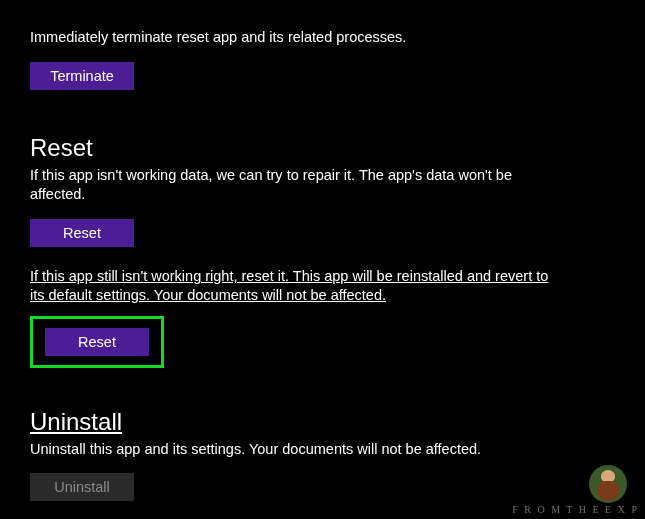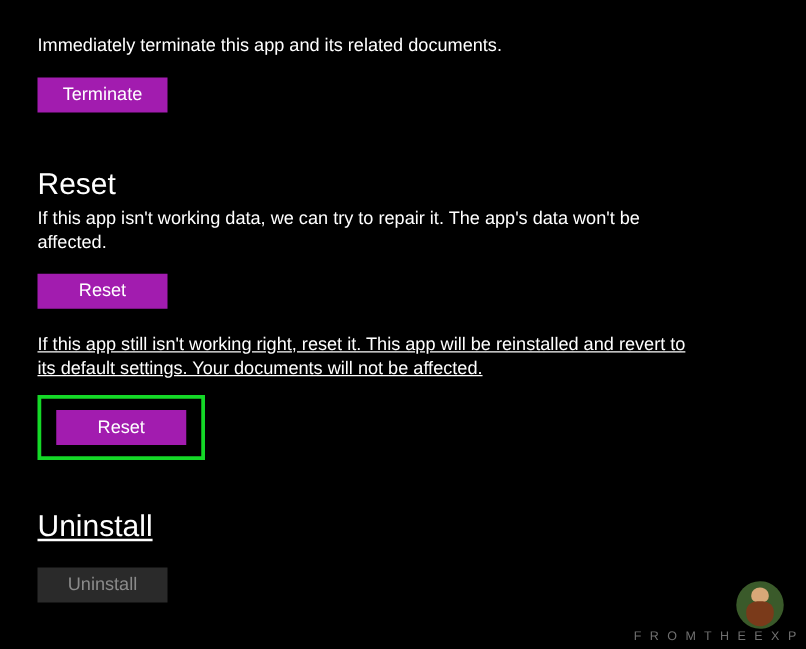--- a/index.html
+++ b/index.html
@@ -26,21 +26,21 @@
       max-width: 520px;
     }
     .section-heading {
       font-size: 24px;
       font-weight: 400;
       margin-top: 44px;
       margin-bottom: 4px;
     }
     .btn {
       display: inline-block;
-      background: #a21caf;
+      background: #4c1d95;
       color: #ffffff;
       border: none;
       font-size: 14.5px;
       font-family: inherit;
       padding: 6px 0;
       width: 104px;
       text-align: center;
       margin-top: 14px;
       cursor: pointer;
     }
@@ -67,21 +67,21 @@
       text-decoration: underline;
       text-underline-offset: 2px;
     }
     .watermark {
       position: absolute;
       right: 6px;
       bottom: 4px;
       font-size: 10px;
       letter-spacing: 2px;
       color: #6f6f6f;
-      font-family: Liberation Sans, sans-serif;
+      font-family: Liberation Serif, serif;
     }
     .avatar {
       position: absolute;
       right: 18px;
       bottom: 16px;
       width: 38px;
       height: 38px;
       border-radius: 50%;
       background: #3a5a2a;
       overflow: hidden;
@@ -104,30 +104,31 @@
       width: 22px;
       height: 20px;
       background: #7a3a1a;
       border-radius: 40% 40% 50% 50%;
     }
   </style>
 </head>
 <body>
 
 <div class="content">
-  <p class="description">Immediately terminate this app and its related documents.</p>
+  <p class="description">Immediately terminate reset app and its related processes.</p>
   <button class="btn">Terminate</button>
 
   <h2 class="section-heading">Reset</h2>
   <p class="description">If this app isn't working data, we can try to repair it. The app's data won't be affected.</p>
   <button class="btn">Reset</button>
 
   <p class="description mt-para">If this app still isn't working right, reset it. This app will be reinstalled and revert to its default settings. Your documents will not be affected.</p>
   <div class="highlight-box">
     <button class="btn">Reset</button>
   </div>
 
   <h2 class="section-heading uninstall-heading">Uninstall</h2>
+  <p class="description">Uninstall this app and its settings. Your documents will not be affected.</p>
   <button class="btn btn-disabled">Uninstall</button>
 </div>
 
 <div class="avatar"></div>
 <div class="watermark">F R O M   T H E   E X P</div>
 
 </body></html>

